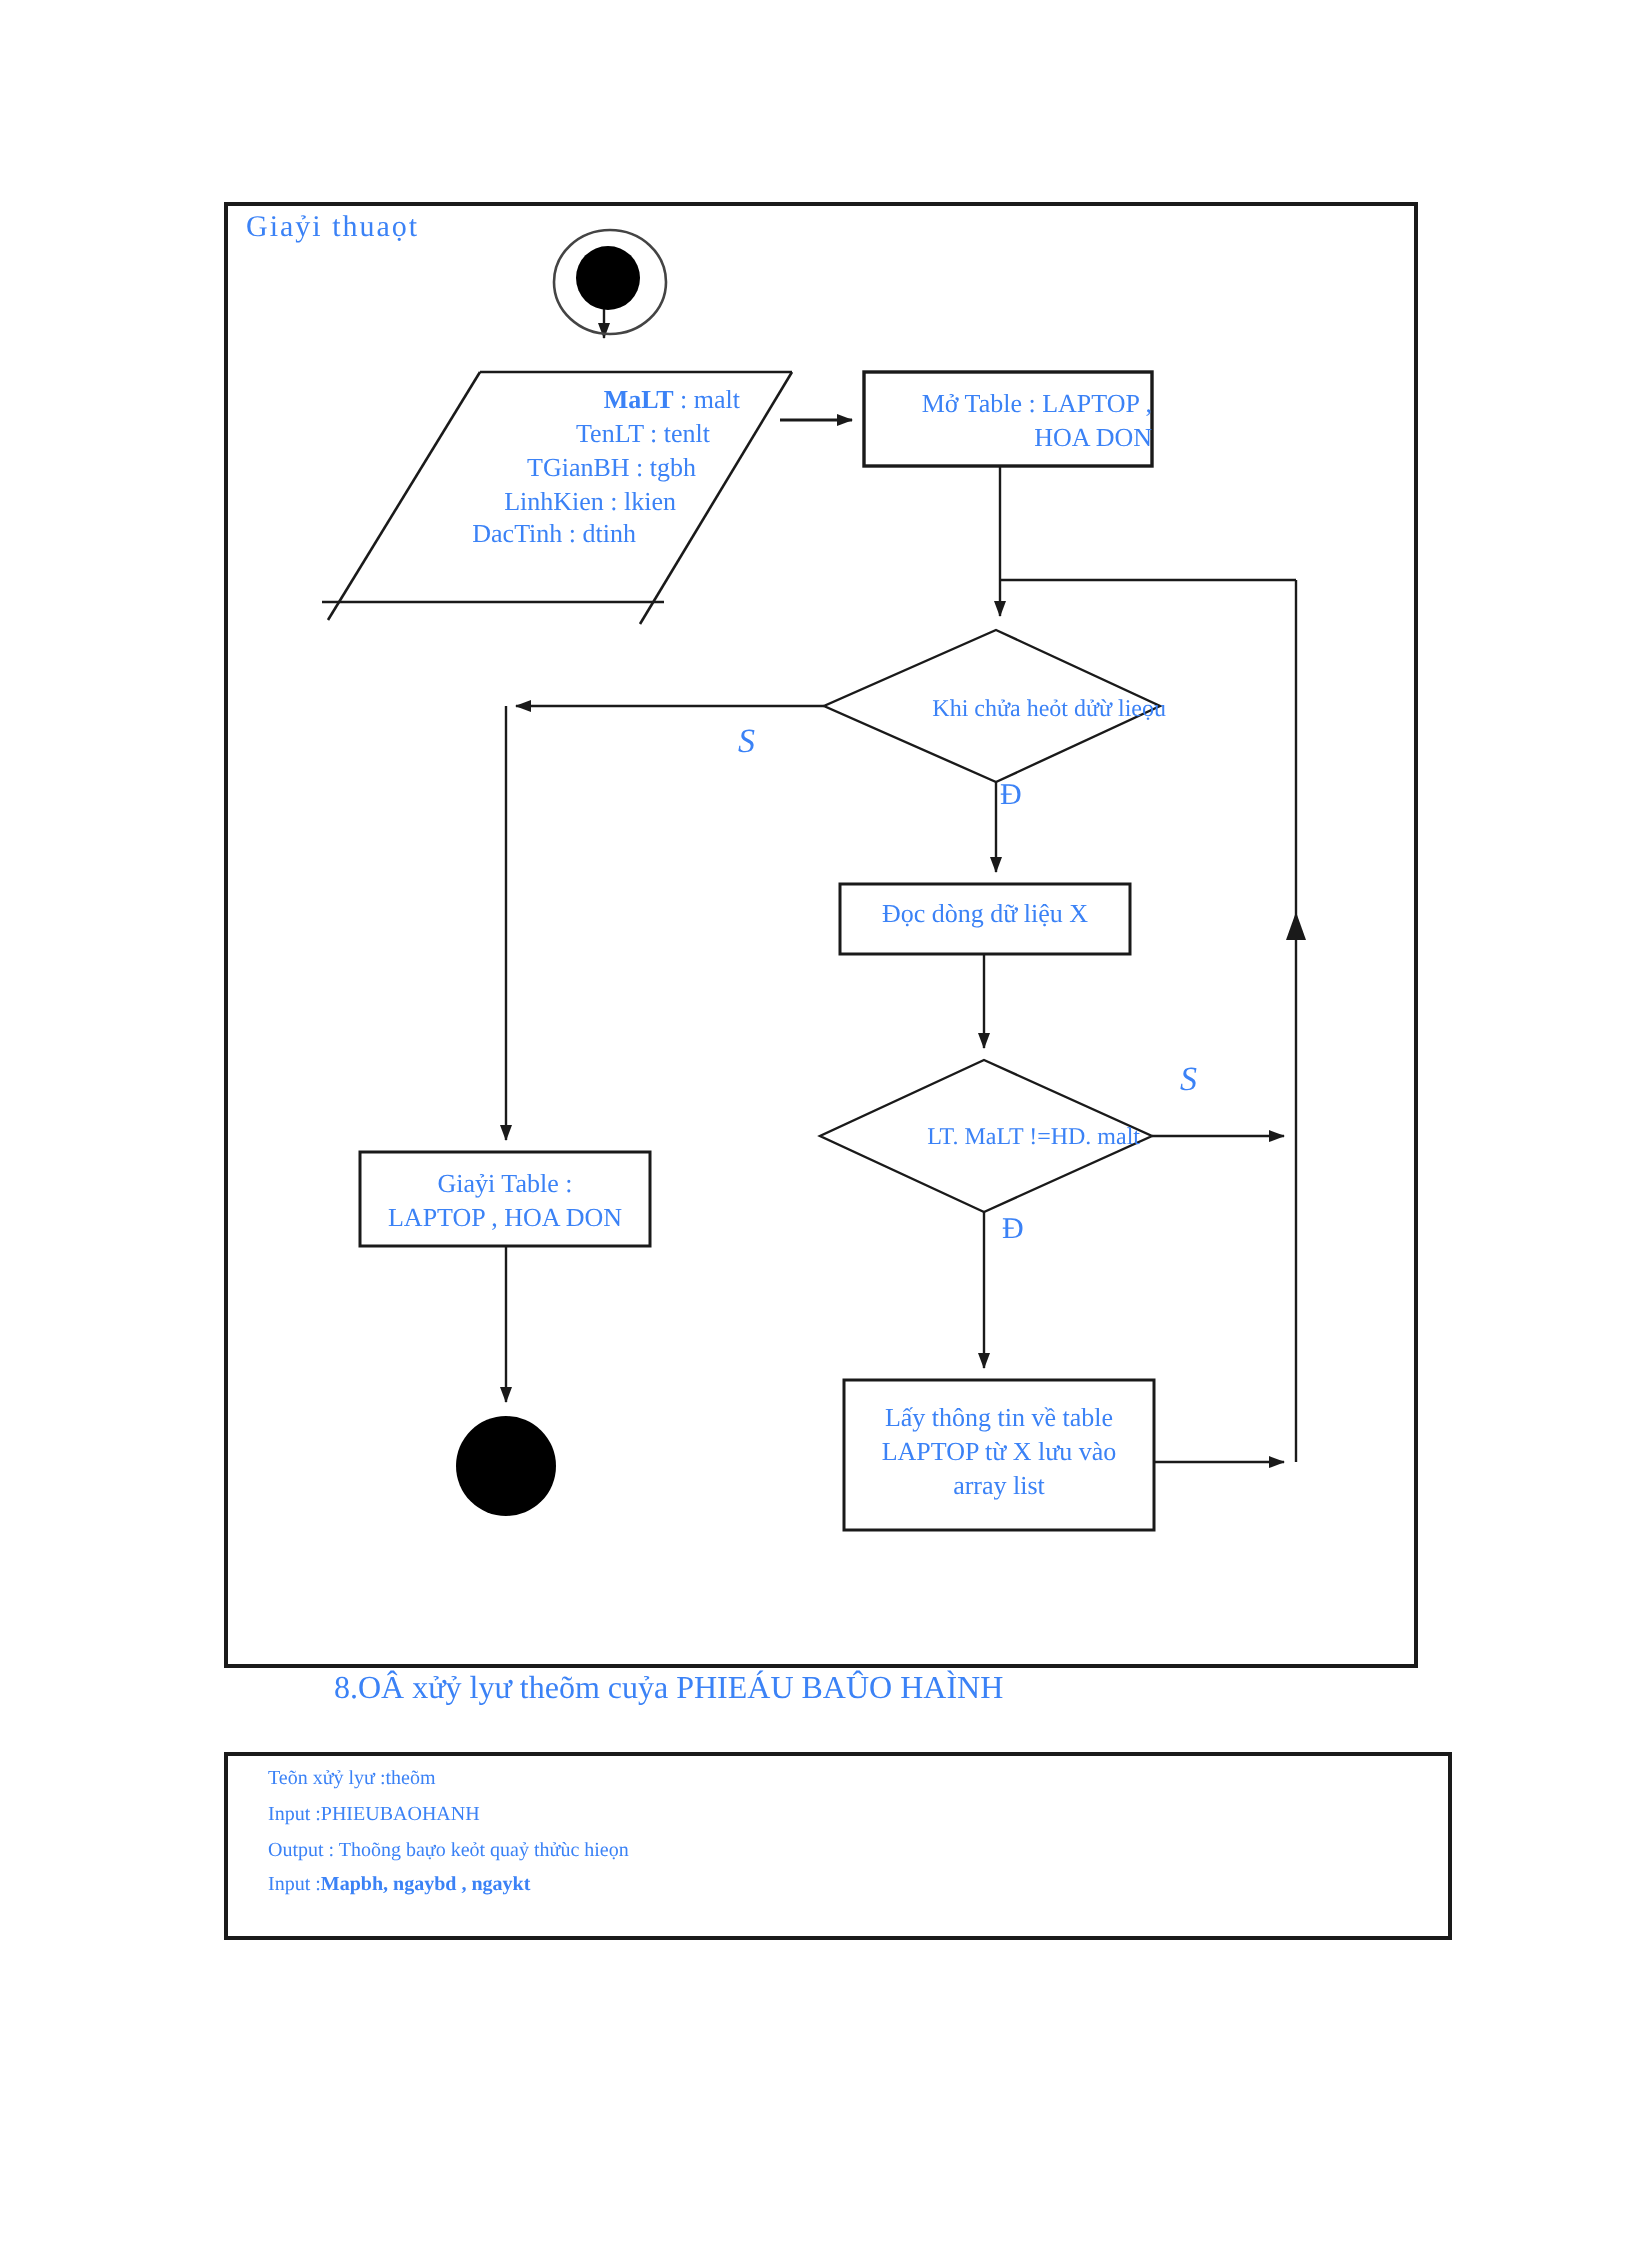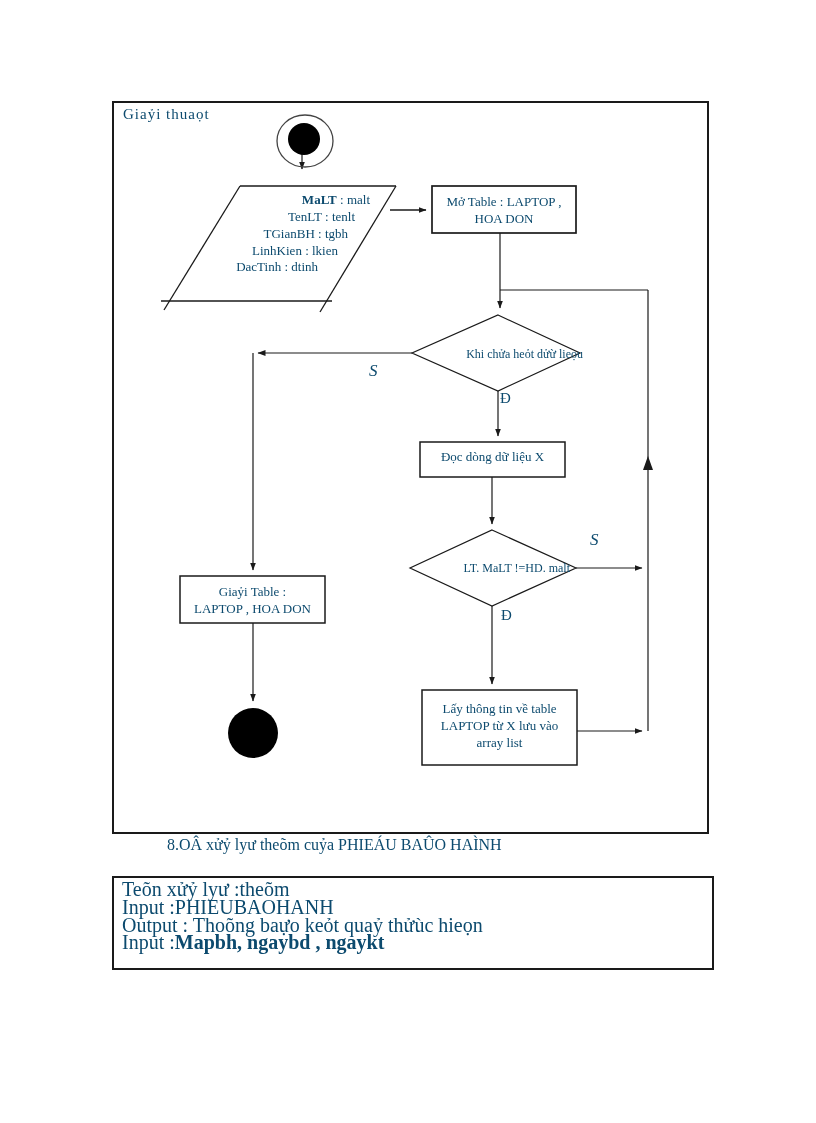--- a/index.html
+++ b/index.html
@@ -1,28 +1,28 @@
 <!DOCTYPE html>
 <html><head>
 <meta charset="utf-8">
 <style>
   html,body{margin:0;padding:0;background:#ffffff;}
   .page{position:relative;width:816px;height:1123px;background:#ffffff;overflow:hidden;
-        font-family:"Liberation Serif","DejaVu Serif",serif;color:#0c4a6e;}
+        font-family:"Liberation Serif","DejaVu Serif",serif;color:#3b82f6;}
   .abs{position:absolute;}
   svg{position:absolute;left:0;top:0;}
   .txt{font-size:13px;line-height:16px;white-space:nowrap;}
   .center{text-align:right;}
   .boxtxt{display:flex;flex-direction:column;justify-content:center;align-items:center;
           font-size:13px;line-height:17px;text-align:center;}
   .small{font-size:12px;}
   .branch{font-size:15px;}
   .italicS{font-style:italic;font-size:17px;}
   .caption{font-size:16px;white-space:nowrap;}
-  .infobox{border:2px solid #1a1a1a;padding:3px 8px 2px 8px;font-size:20px;line-height:17.8px;}
+  .infobox{border:2px solid #1a1a1a;padding:3px 8px 2px 20px;font-size:10px;line-height:17.8px;}
   .b{font-weight:bold;}
   .giai{font-size:15px;letter-spacing:1px;}
 </style>
 </head>
 <body>
 
 <div class="page">
 
   <svg width="816" height="1123" viewBox="0 0 816 1123">
     <defs>
@@ -68,21 +68,21 @@
   </svg>
 
   <div class="abs giai" style="left:123px;top:106px;">Giaỷi thuaọt</div>
 
   <div class="abs txt center" style="left:240px;top:192px;width:130px;"><span class="b">MaLT</span><span> : malt</span></div>
   <div class="abs txt center" style="left:225px;top:209px;width:130px;">TenLT : tenlt</div>
   <div class="abs txt center" style="left:213px;top:226px;width:135px;">TGianBH : tgbh</div>
   <div class="abs txt center" style="left:203px;top:243px;width:135px;">LinhKien : lkien</div>
   <div class="abs txt center" style="left:183px;top:259px;width:135px;">DacTinh : dtinh</div>
 
-  <div class="abs boxtxt" style="left:432px;top:186px;width:144px;height:47px;">
+  <div class="abs boxtxt" style="left:432px;top:186px;width:144px;height:47px;align-items:flex-end;">
     <div>Mở Table : LAPTOP ,</div>
     <div>HOA DON</div>
   </div>
 
   <div class="abs txt small center" style="left:413px;top:346px;width:170px;">Khi chửa heỏt dửừ lieọu</div>
   <div class="abs italicS" style="left:369px;top:361px;">S</div>
   <div class="abs branch" style="left:500px;top:390px;">Đ</div>
 
   <div class="abs boxtxt" style="left:420px;top:442px;width:145px;height:28px;text-align:right;">Đọc dòng dữ liệu X</div>
 

